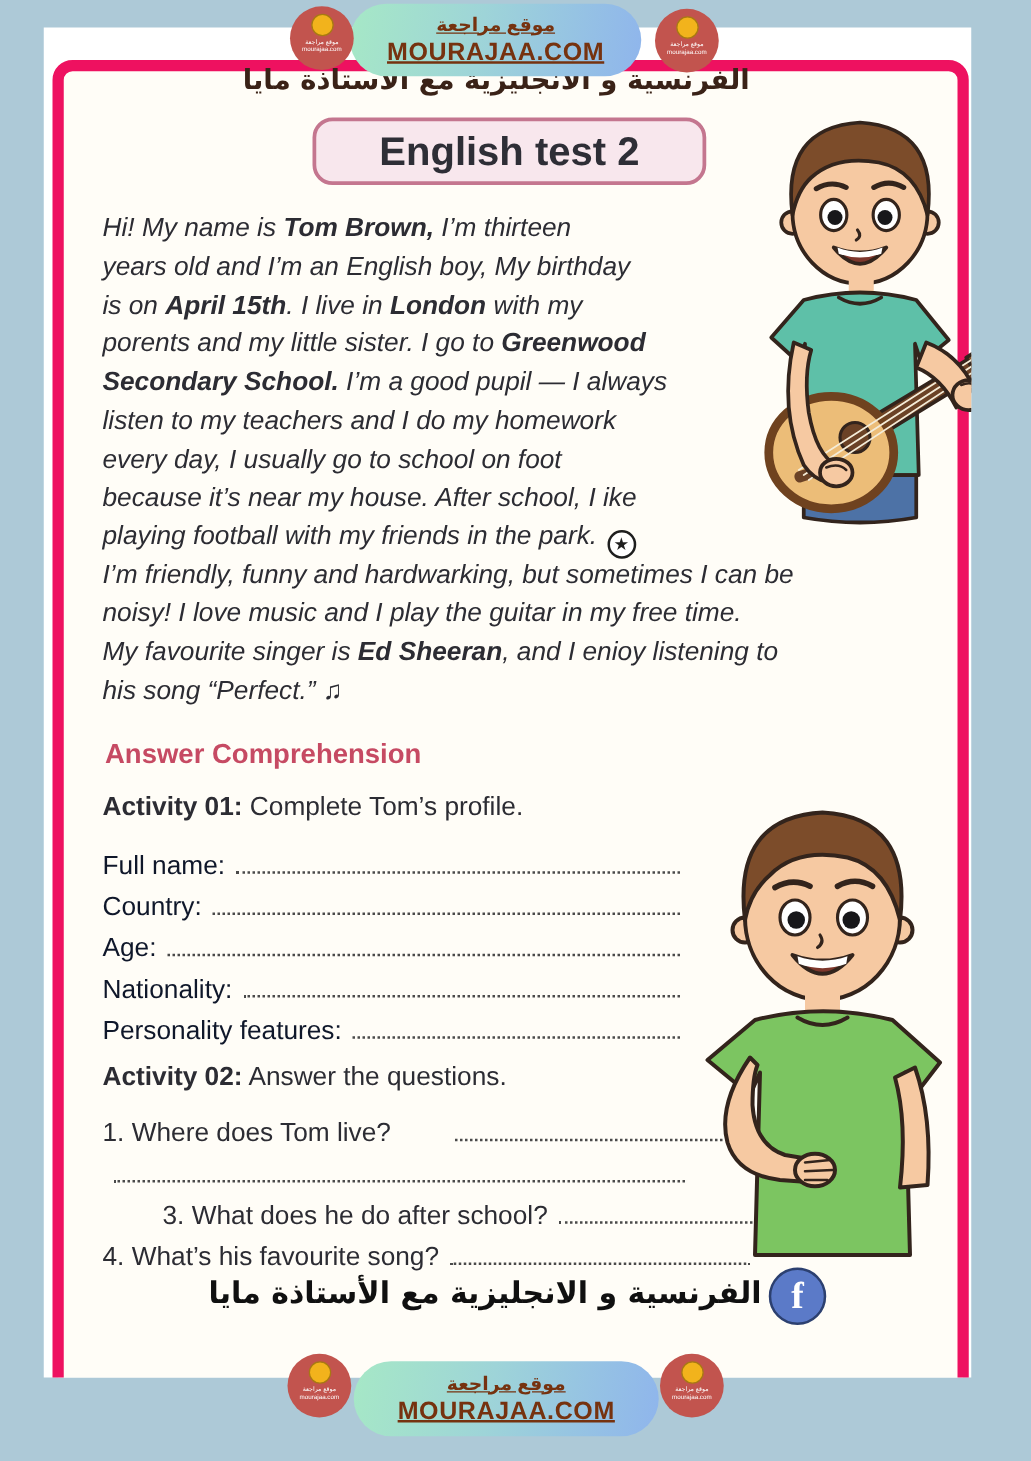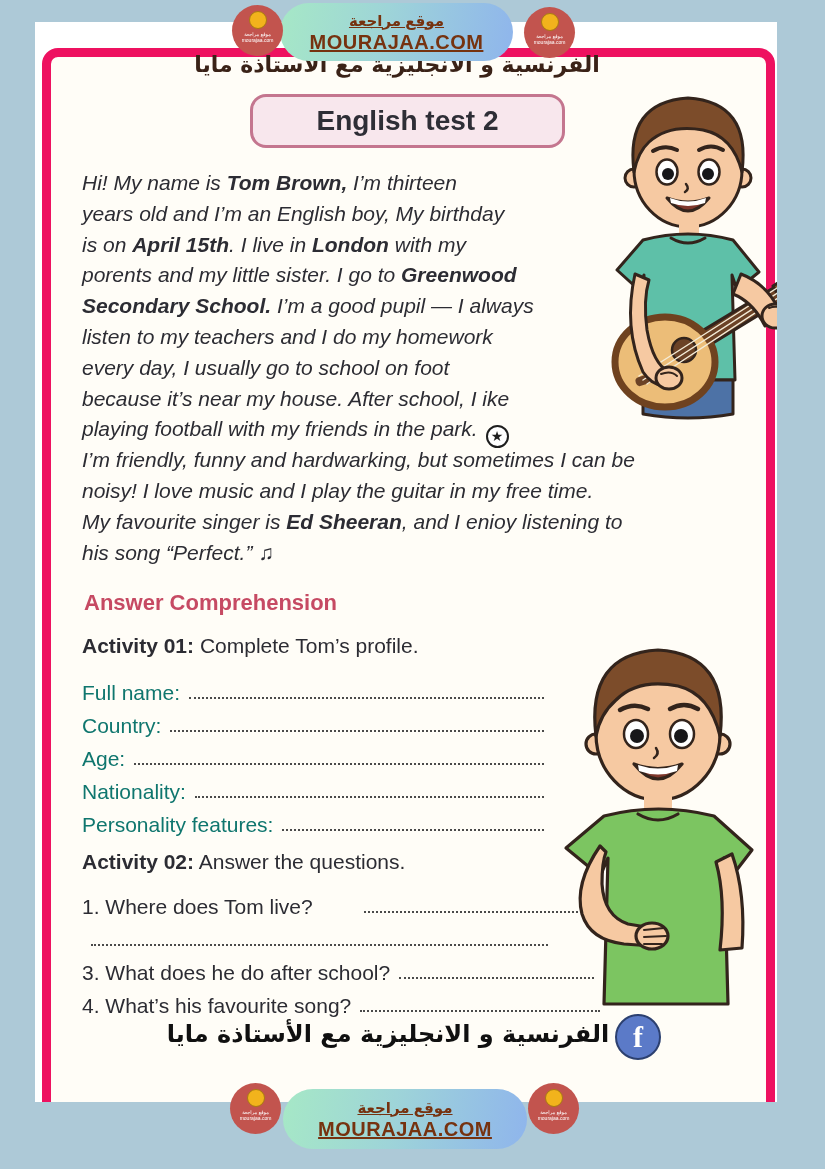--- a/index.html
+++ b/index.html
@@ -30,40 +30,40 @@
   .badge-f-right{left:528px;top:1083px;}
   
   .banner-top{position:absolute;left:0;top:52px;width:794px;text-align:center;z-index:20;
               font-family:"DejaVu Sans",sans-serif;font-size:22px;font-weight:bold;color:#3a2217;direction:rtl;}
   .brand-bottom{position:absolute;left:43px;top:998px;width:620px;text-align:center;
                 font-family:"DejaVu Sans",sans-serif;font-size:24px;font-weight:bold;color:#101010;direction:rtl;}
   
   .title-box{position:absolute;left:215px;top:72px;width:315px;height:54px;box-sizing:border-box;
              background:#f8e7ed;border:3px solid #c4768f;border-radius:16px;
              display:flex;align-items:center;justify-content:center;
-             font-size:28px;font-weight:bold;color:#2e2e36;}
+             font-size:32px;font-weight:bold;color:#2e2e36;}
   
   .passage{position:absolute;left:47px;top:146px;width:695px;font-size:21px;line-height:30.8px;color:#2c2c33;}
   .pline{white-space:nowrap;height:30.8px;font-style:italic;}
   .b{font-weight:bold;}
   .star-circle{display:inline-flex;width:23px;height:23px;border:2.5px solid #1e1e1e;border-radius:50%;
                align-items:center;justify-content:center;font-size:14px;color:#1e1e1e;vertical-align:-5px;
                margin-left:2px;background:#fff;box-sizing:border-box;}
   .music{font-size:21px;}
   
   .reading-heading{position:absolute;left:49px;top:568px;font-size:22px;font-weight:bold;color:#c64a63;}
   .activity{position:absolute;left:47px;font-size:21px;color:#2c2c33;}
   .activity-1{top:612px;} .activity-2{top:828px;}
-  .fields{position:absolute;left:47px;top:650px;font-size:21px;color:#0f766e;text-align:right;}
+  .fields{position:absolute;left:47px;top:650px;font-size:21px;color:#0f172a;text-align:right;}
   .questions{position:absolute;left:47px;top:864px;font-size:21px;color:#2c2c33;}
   .field-row,.q-row{display:flex;align-items:flex-end;height:33px;}
   .field-row{width:462px;}
   .q-row:nth-child(1){width:496px;gap:42px;}
   .q-row:nth-child(2){width:466px;}
-  .q-row:nth-child(3){width:512px;}
+  .q-row:nth-child(3){width:512px;margin-left:48px;}
   .q-row:nth-child(4){width:518px;}
   .flabel{white-space:nowrap;}
   .dots{flex:1;border-bottom:2.5px dotted #4a4a4a;margin:0 0 6px 9px;}
   
   .boy1{position:absolute;left:548px;top:66px;width:218px;height:348px;}
   .boy2{position:absolute;left:505px;top:610px;width:262px;height:398px;}
   
   .fb{position:absolute;left:580px;top:992px;width:46px;height:46px;border-radius:50%;
       background:#5b7ac8;border:2px solid #2c4070;box-sizing:border-box;
       display:flex;align-items:center;justify-content:center;

